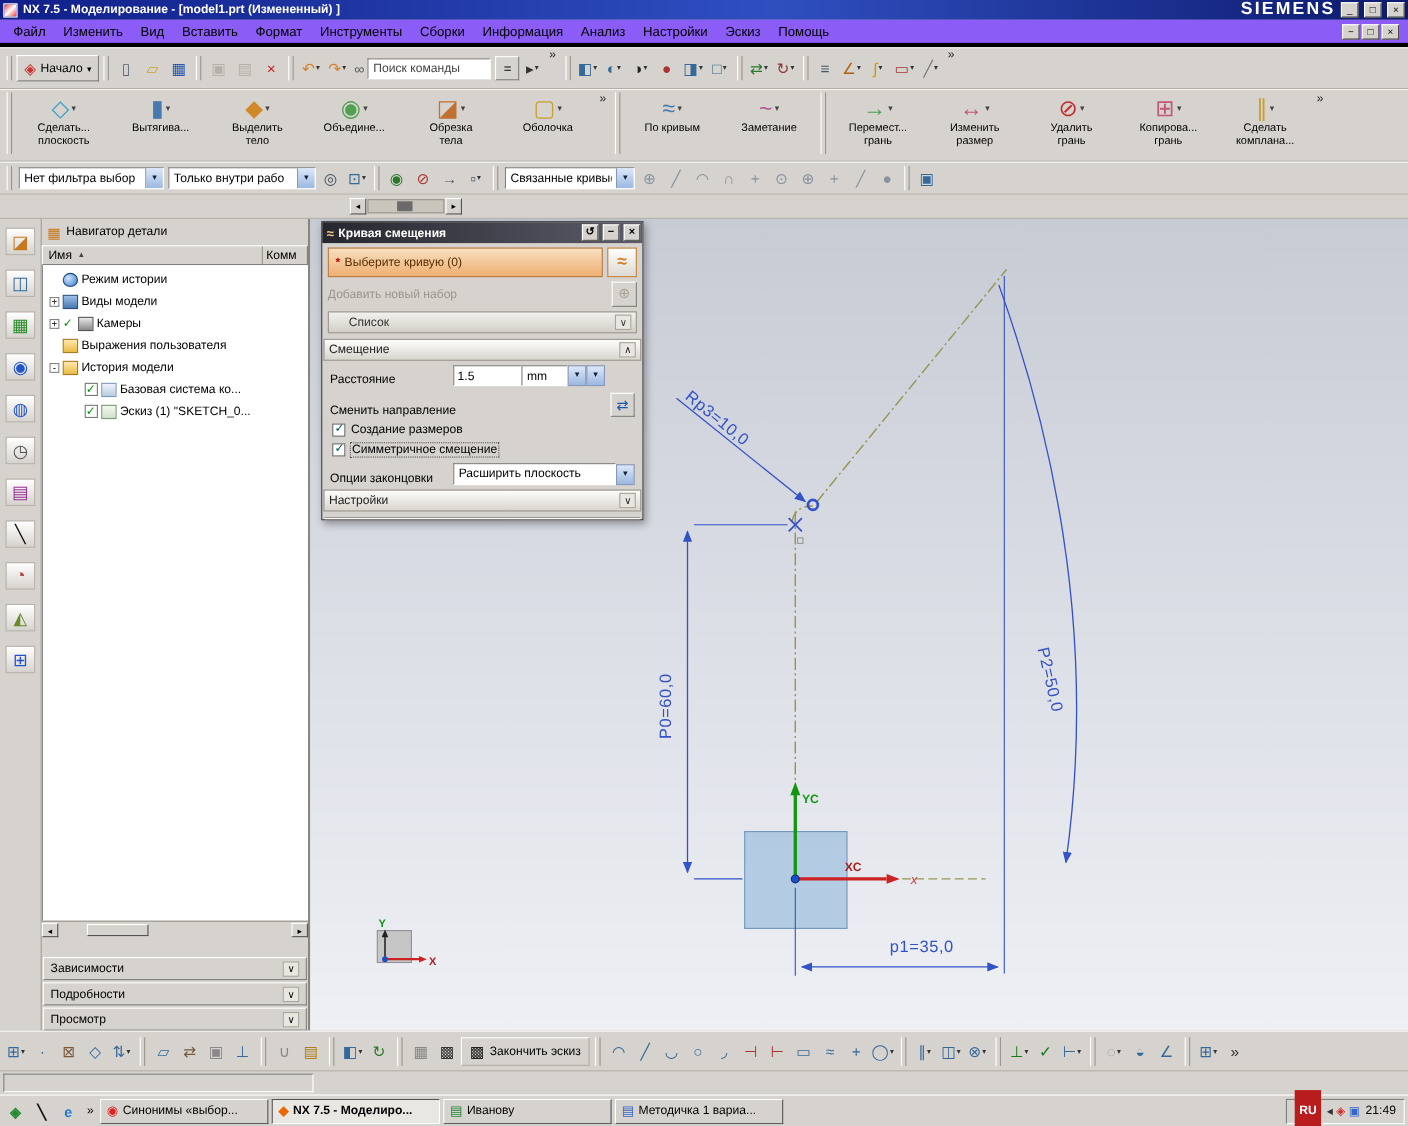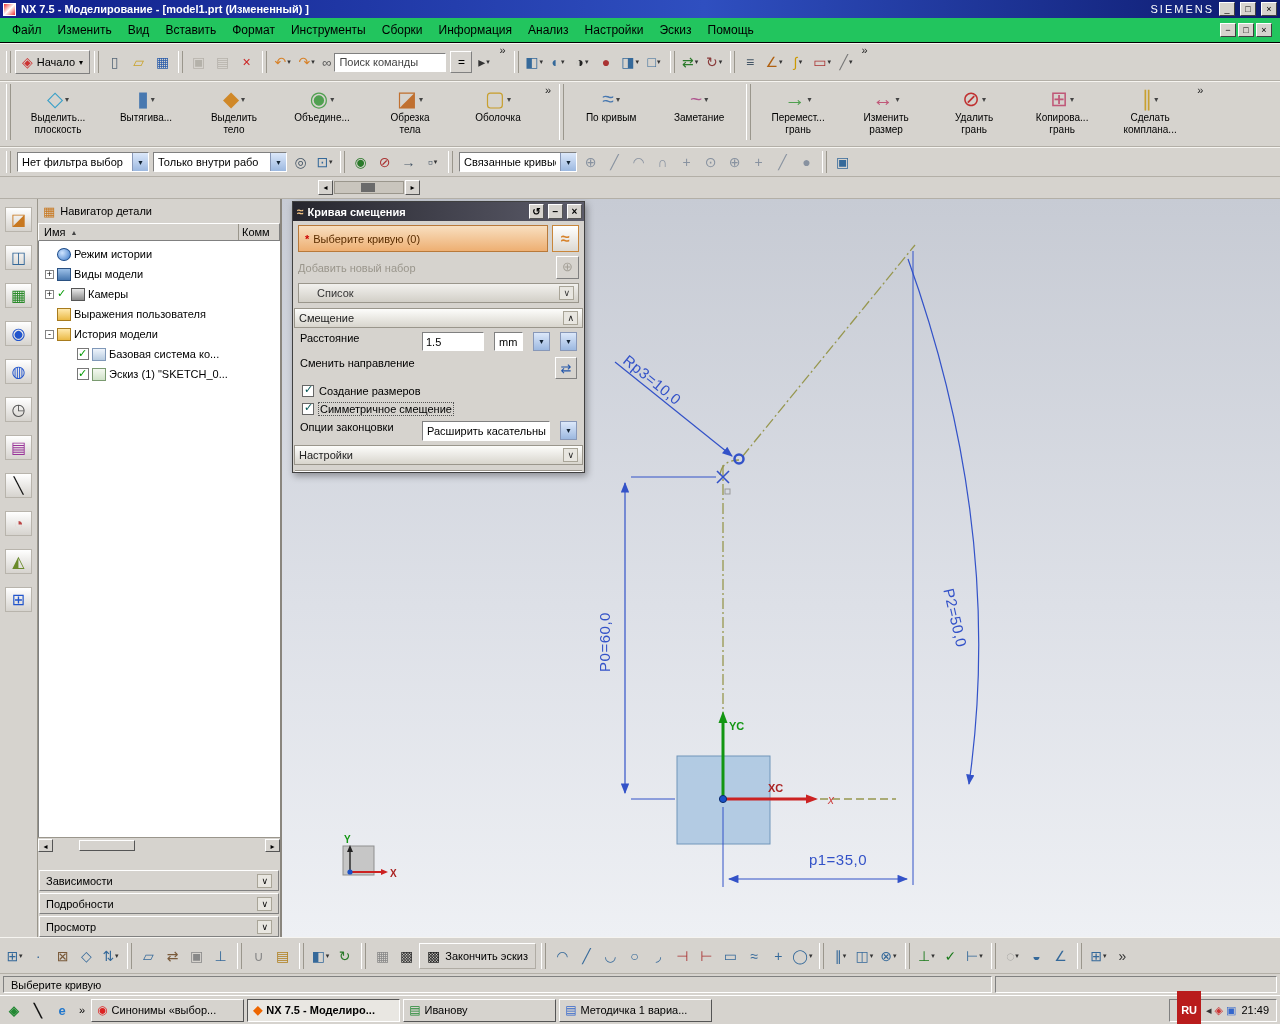--- a/index.html
+++ b/index.html
@@ -3,24 +3,24 @@
 <meta charset="utf-8">
 <style>
 *{box-sizing:border-box;margin:0;padding:0}
 body{font-family:"Liberation Sans",sans-serif;font-size:11px;color:#000;background:#888}
 .screen{position:relative;width:1280px;height:1024px;background:#d6d3ce;overflow:hidden}
 .band{position:absolute;left:0;right:0}
 
 .titlebar{top:0;height:18px;background:linear-gradient(90deg,#101f8a 0%,#2f4fc0 55%,#0d1a6e 100%);color:#fff;display:flex;align-items:center;padding:0 3px;gap:5px}
 .app-ic{width:13px;height:13px;background:linear-gradient(135deg,#e33 0%,#fff 50%,#e33 100%);border:1px solid #fff;flex:0 0 auto}
 .title-text{font-weight:bold;font-size:11px;white-space:nowrap}
-.brand{margin-left:auto;font-weight:normal;font-size:11px;letter-spacing:2px}
+.brand{margin-left:auto;font-weight:bold;font-size:16px;letter-spacing:2px}
 .tbtn-sm{width:16px;height:14px;background:#d6d3ce;border:1px solid;border-color:#fff #404040 #404040 #fff;color:#000;font-size:9px;line-height:12px;text-align:center;flex:0 0 auto}
 
-.menubar{top:18px;height:25px;display:flex;align-items:center;padding:0 4px;background:#22c55e;border-bottom:1px solid #000000}
+.menubar{top:18px;height:25px;display:flex;align-items:center;padding:0 4px;background:#8b5cf6;border-bottom:4px solid #000000}
 .menu-items{display:flex;align-items:center}
 .menu-item{padding:3px 8px;font-size:12px;white-space:nowrap}
 .mdi-buttons{margin-left:auto;display:flex;gap:2px;padding-right:4px}
 
 .tbrow{display:flex;align-items:center;background:#d6d3ce;border-top:1px solid #f6f4f0;border-bottom:1px solid #b3afa7;padding:0 2px}
 .tbrow1{top:43px;height:38px}
 .tbrow2{top:81px;height:66px;align-items:flex-start;padding-top:2px}
 .selbar{top:147px;height:30px}
 .thinbar{top:177px;height:22px;background:#d6d3ce;border-bottom:1px solid #b3afa7;display:flex;align-items:center}
 .handle{width:5px;height:22px;border-left:1px solid #fff;border-right:1px solid #9a968c;margin:0 4px;flex:0 0 auto}
@@ -114,21 +114,21 @@
 .dgrp{height:20px;background:linear-gradient(#fdfdfb,#d8d5cd);border:1px solid #9a968c;display:flex;align-items:center;padding:0 4px;margin:1px;color:#222}
 .sel-row{display:flex;align-items:center;gap:4px;padding:4px 5px 3px}
 .sel-box{flex:1;height:27px;display:flex;align-items:center;gap:4px;padding:0 6px;background:linear-gradient(#f8dfc0,#eeaf72);border:1px solid #b8793a;color:#5a2d00}
 .sel-box .star{color:#c00;font-weight:bold}
 .dlg-icbtn{width:27px;height:27px;background:linear-gradient(#ffffff,#dcd9d2);border:1px solid #c8863a;display:flex;align-items:center;justify-content:center;flex:0 0 auto}
 .dlg-icbtn .g{color:#d7822a;font-size:16px;font-weight:bold}
 .add-row{display:flex;align-items:center;padding:1px 5px 2px;gap:4px}
 .add-label{color:#9a968c}
 .add-btn{margin-left:auto;width:23px;height:23px;background:#d6d3ce;border:1px solid;border-color:#fff #808080 #808080 #fff;color:#a5a198;font-size:13px;line-height:20px;text-align:center}
 .list-bar{height:20px;margin:2px 5px 5px;background:linear-gradient(#f2f1ee,#d2cfc7);border:1px solid #9a968c;display:flex;align-items:center;padding:0 4px 0 18px;color:#333}
-.dlg-row{display:flex;align-items:flex-start;padding:3px 7px;gap:10px}
+.dlg-row{display:flex;align-items:flex-end;padding:3px 7px;gap:0}
 .dlg-label{width:112px;flex:0 0 auto;white-space:nowrap;overflow:hidden}
 .dlg-input{height:19px;border:1px solid;border-color:#808080 #fff #fff #808080;background:#fff;font:11px "Liberation Sans",sans-serif;padding:0 3px}
 .unit{width:42px;height:19px;margin:0}
 .mini-arrow{width:17px;height:19px;background:linear-gradient(#dce8fa,#9cb8e0);border:1px solid #8898b8;display:flex;align-items:center;justify-content:center;flex:0 0 auto}
 .mini-arrow::after{content:"▼";font-size:7px;color:#123}
 .spin{display:inline-flex;flex-direction:column;width:15px;height:19px;flex:0 0 auto}
 .spin span{flex:1;background:linear-gradient(#dce8fa,#9cb8e0);border:1px solid #8898b8;font-size:5px;line-height:7px;text-align:center;color:#123}
 .sqbtn{width:22px;height:22px;background:#d6d3ce;border:1px solid;border-color:#fff #808080 #808080 #fff;display:flex;align-items:center;justify-content:center;font-size:13px;color:#2255aa;margin-left:auto}
 .chk-row{display:flex;align-items:center;gap:5px;padding:3px 9px}
 .cbox{width:12px;height:12px;background:#fff;border:1px solid #666;position:relative;flex:0 0 auto}
@@ -309,21 +309,21 @@
       </div>
     <span class="ovf">»</span>
   </div>
 
   <div class="band tbrow tbrow2">
     <span class="handle"></span>
     <div class="f-items">
 
     <div class="fbtn dd">
         <span class="fg" style="color: rgb(58, 160, 200);">◇</span>
-        <span class="fl">Выделить...</span>
+        <span class="fl">Сделать...</span>
         <span class="fl">плоскость</span>
       </div>
         <div class="fbtn dd">
         <span class="fg" style="color: rgb(72, 120, 176);">▮</span>
         <span class="fl">Вытягива...</span>
         <span class="fl"></span>
       </div>
         <div class="fbtn dd">
         <span class="fg" style="color: rgb(208, 136, 40);">◆</span>
         <span class="fl">Выделить</span>
@@ -729,21 +729,21 @@
         </div>
         <div class="chk-row">
           <span class="cbox checked"></span>
           <span class="focus-label">Симметричное смещение</span>
         </div>
 
 
         <div class="dlg-row">
           <span class="dlg-label">Опции законцовки</span>
           <div class="combo" style="flex:1;margin:0">
-            <span class="ctext">Расширить касательны</span>
+            <span class="ctext">Расширить плоскость</span>
           </div>
           <span class="mini-arrow"></span>
         </div>
 
         <div class="dgrp">
           <span>Настройки</span>
           <span class="chev"></span>
         </div>
 
         <div class="dlg-sep"></div>
@@ -902,23 +902,20 @@
     <span class="tb-item dd">
           <span class="g" style="color: rgb(53, 105, 154);">⊞</span>
         </span>
         <span class="tb-item">
           <span class="g" style="color: rgb(51, 51, 51);">»</span>
         </span>
       </div>
   </div>
 
   <div class="band statusbar">
-    <div class="status-cell status-main">
-      <span>Выберите кривую</span>
-    </div>
     <div class="status-cell status-right"></div>
   </div>
 
   <div class="band taskbar">
     <div class="ql">
 
     <span class="ql-item">
           <span style="color: rgb(34, 136, 51);">◈</span>
         </span>
         <span class="ql-item">

